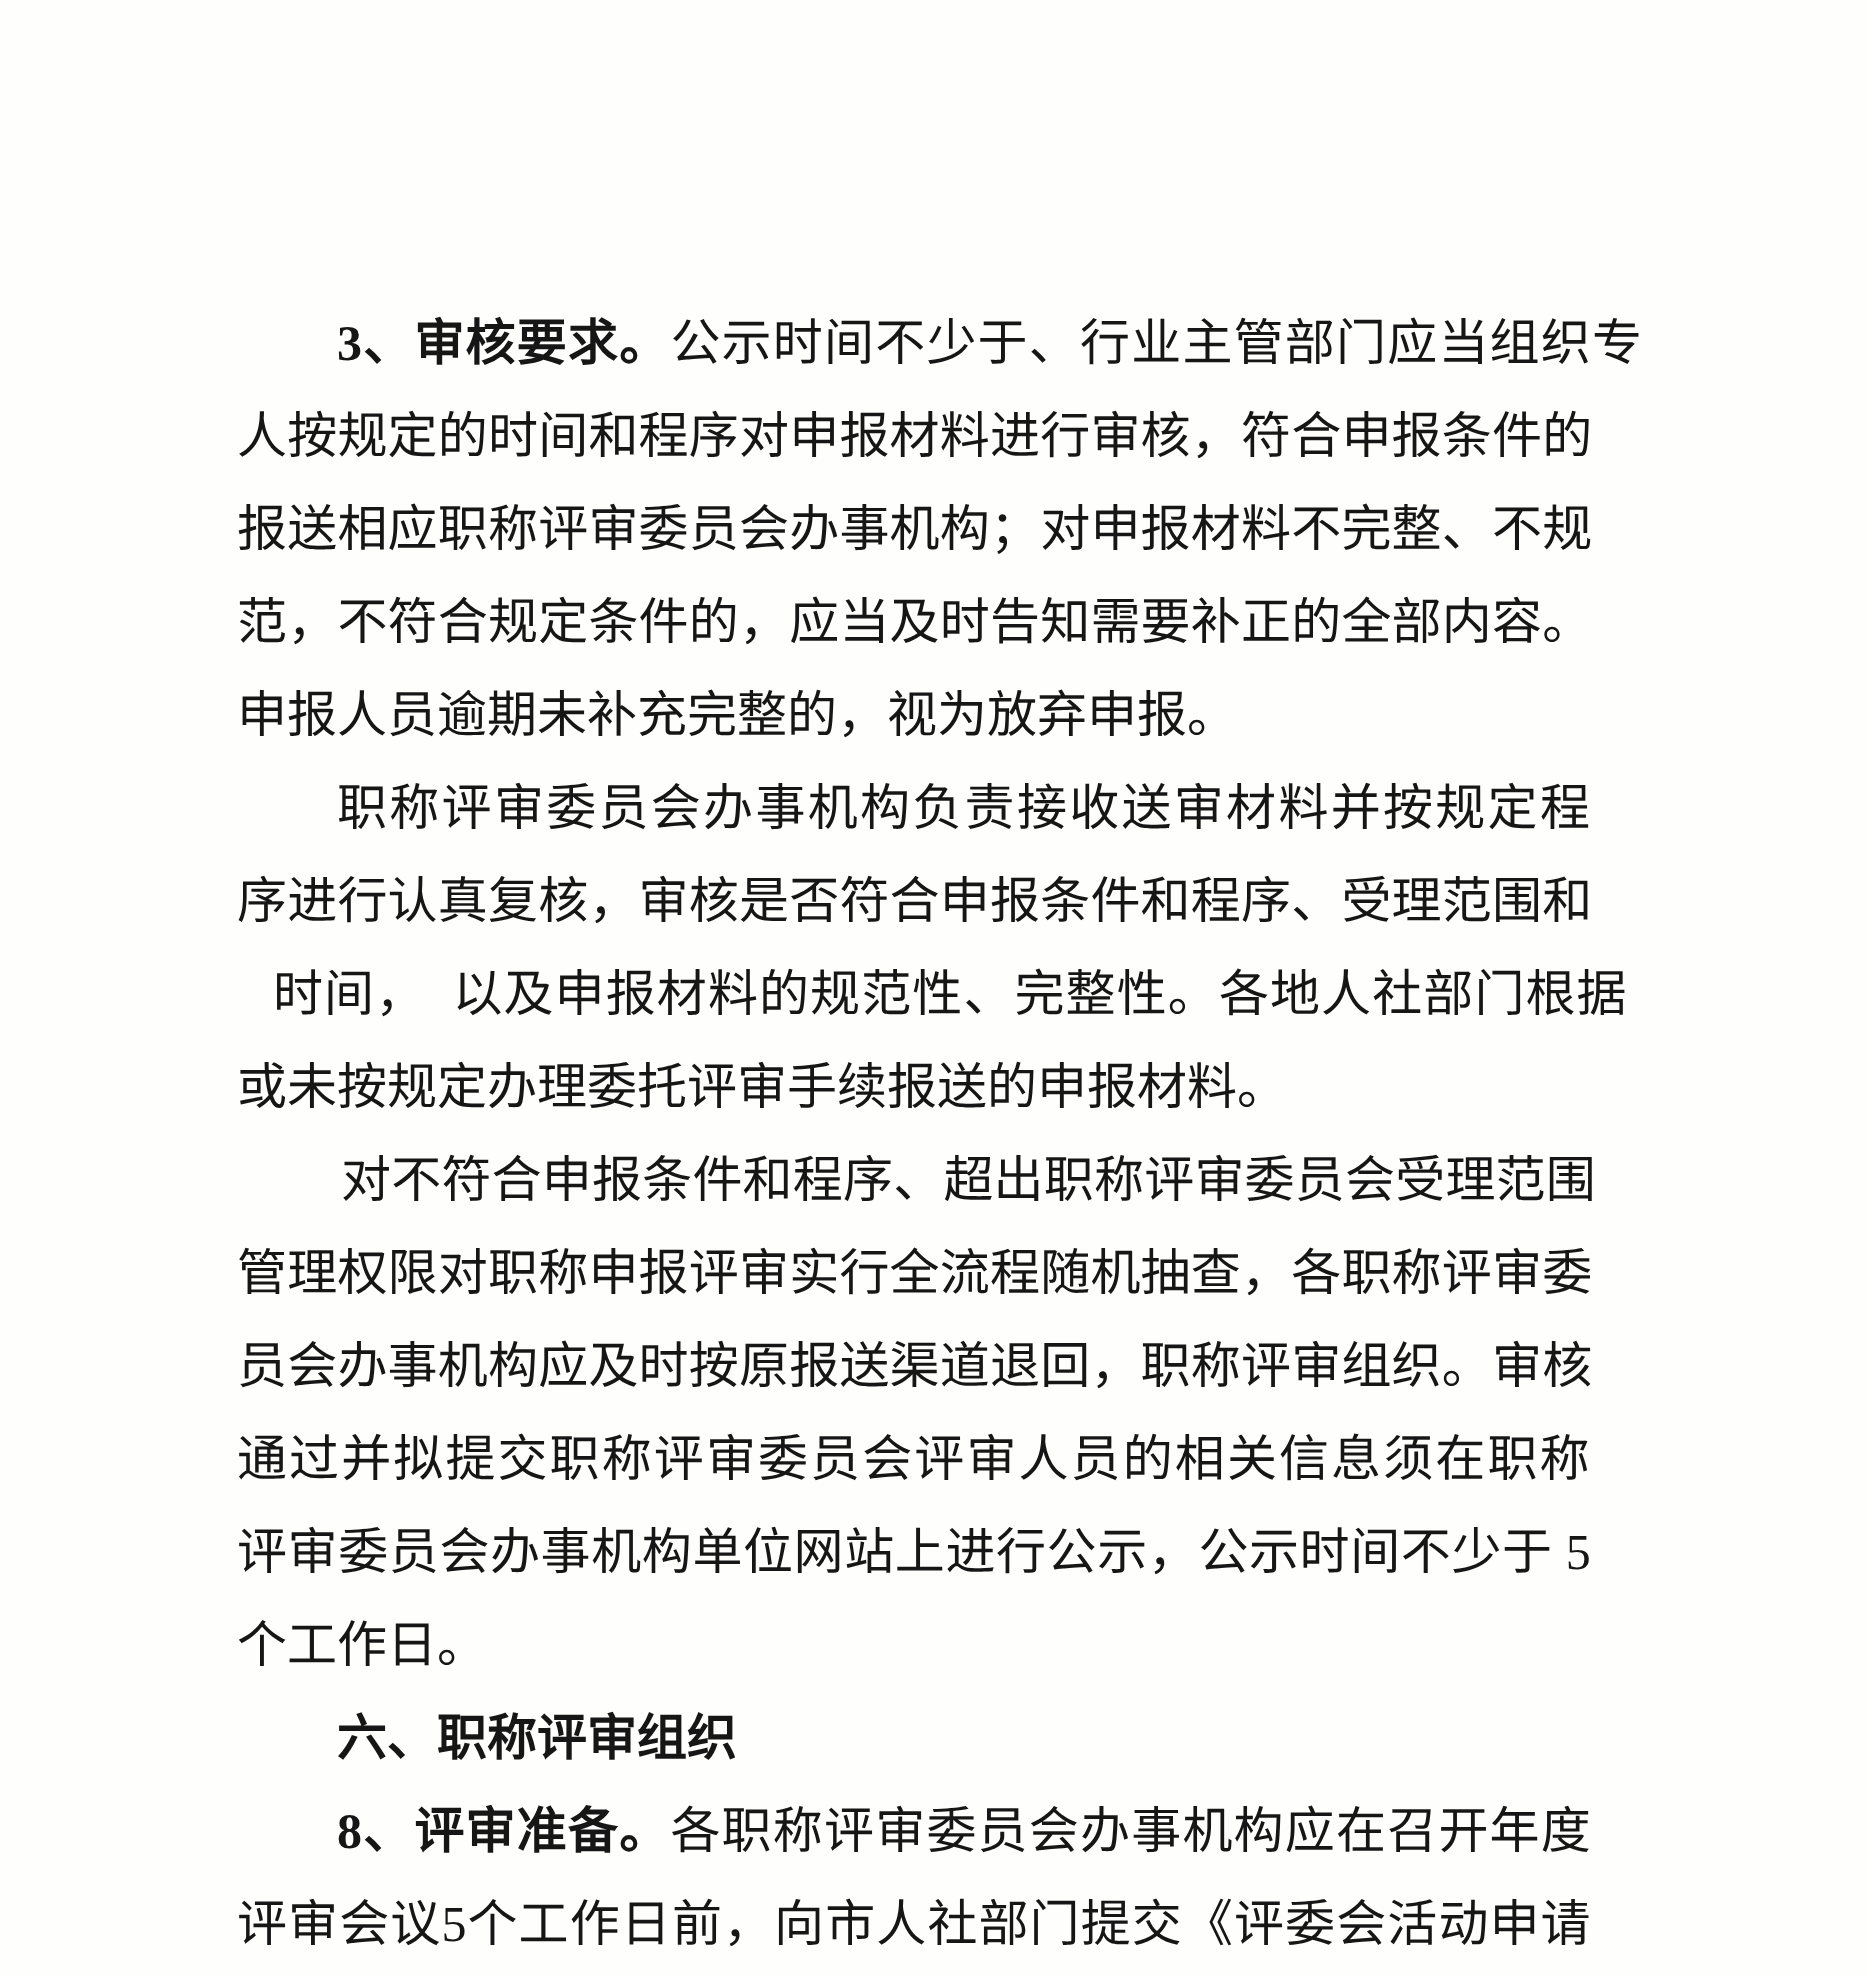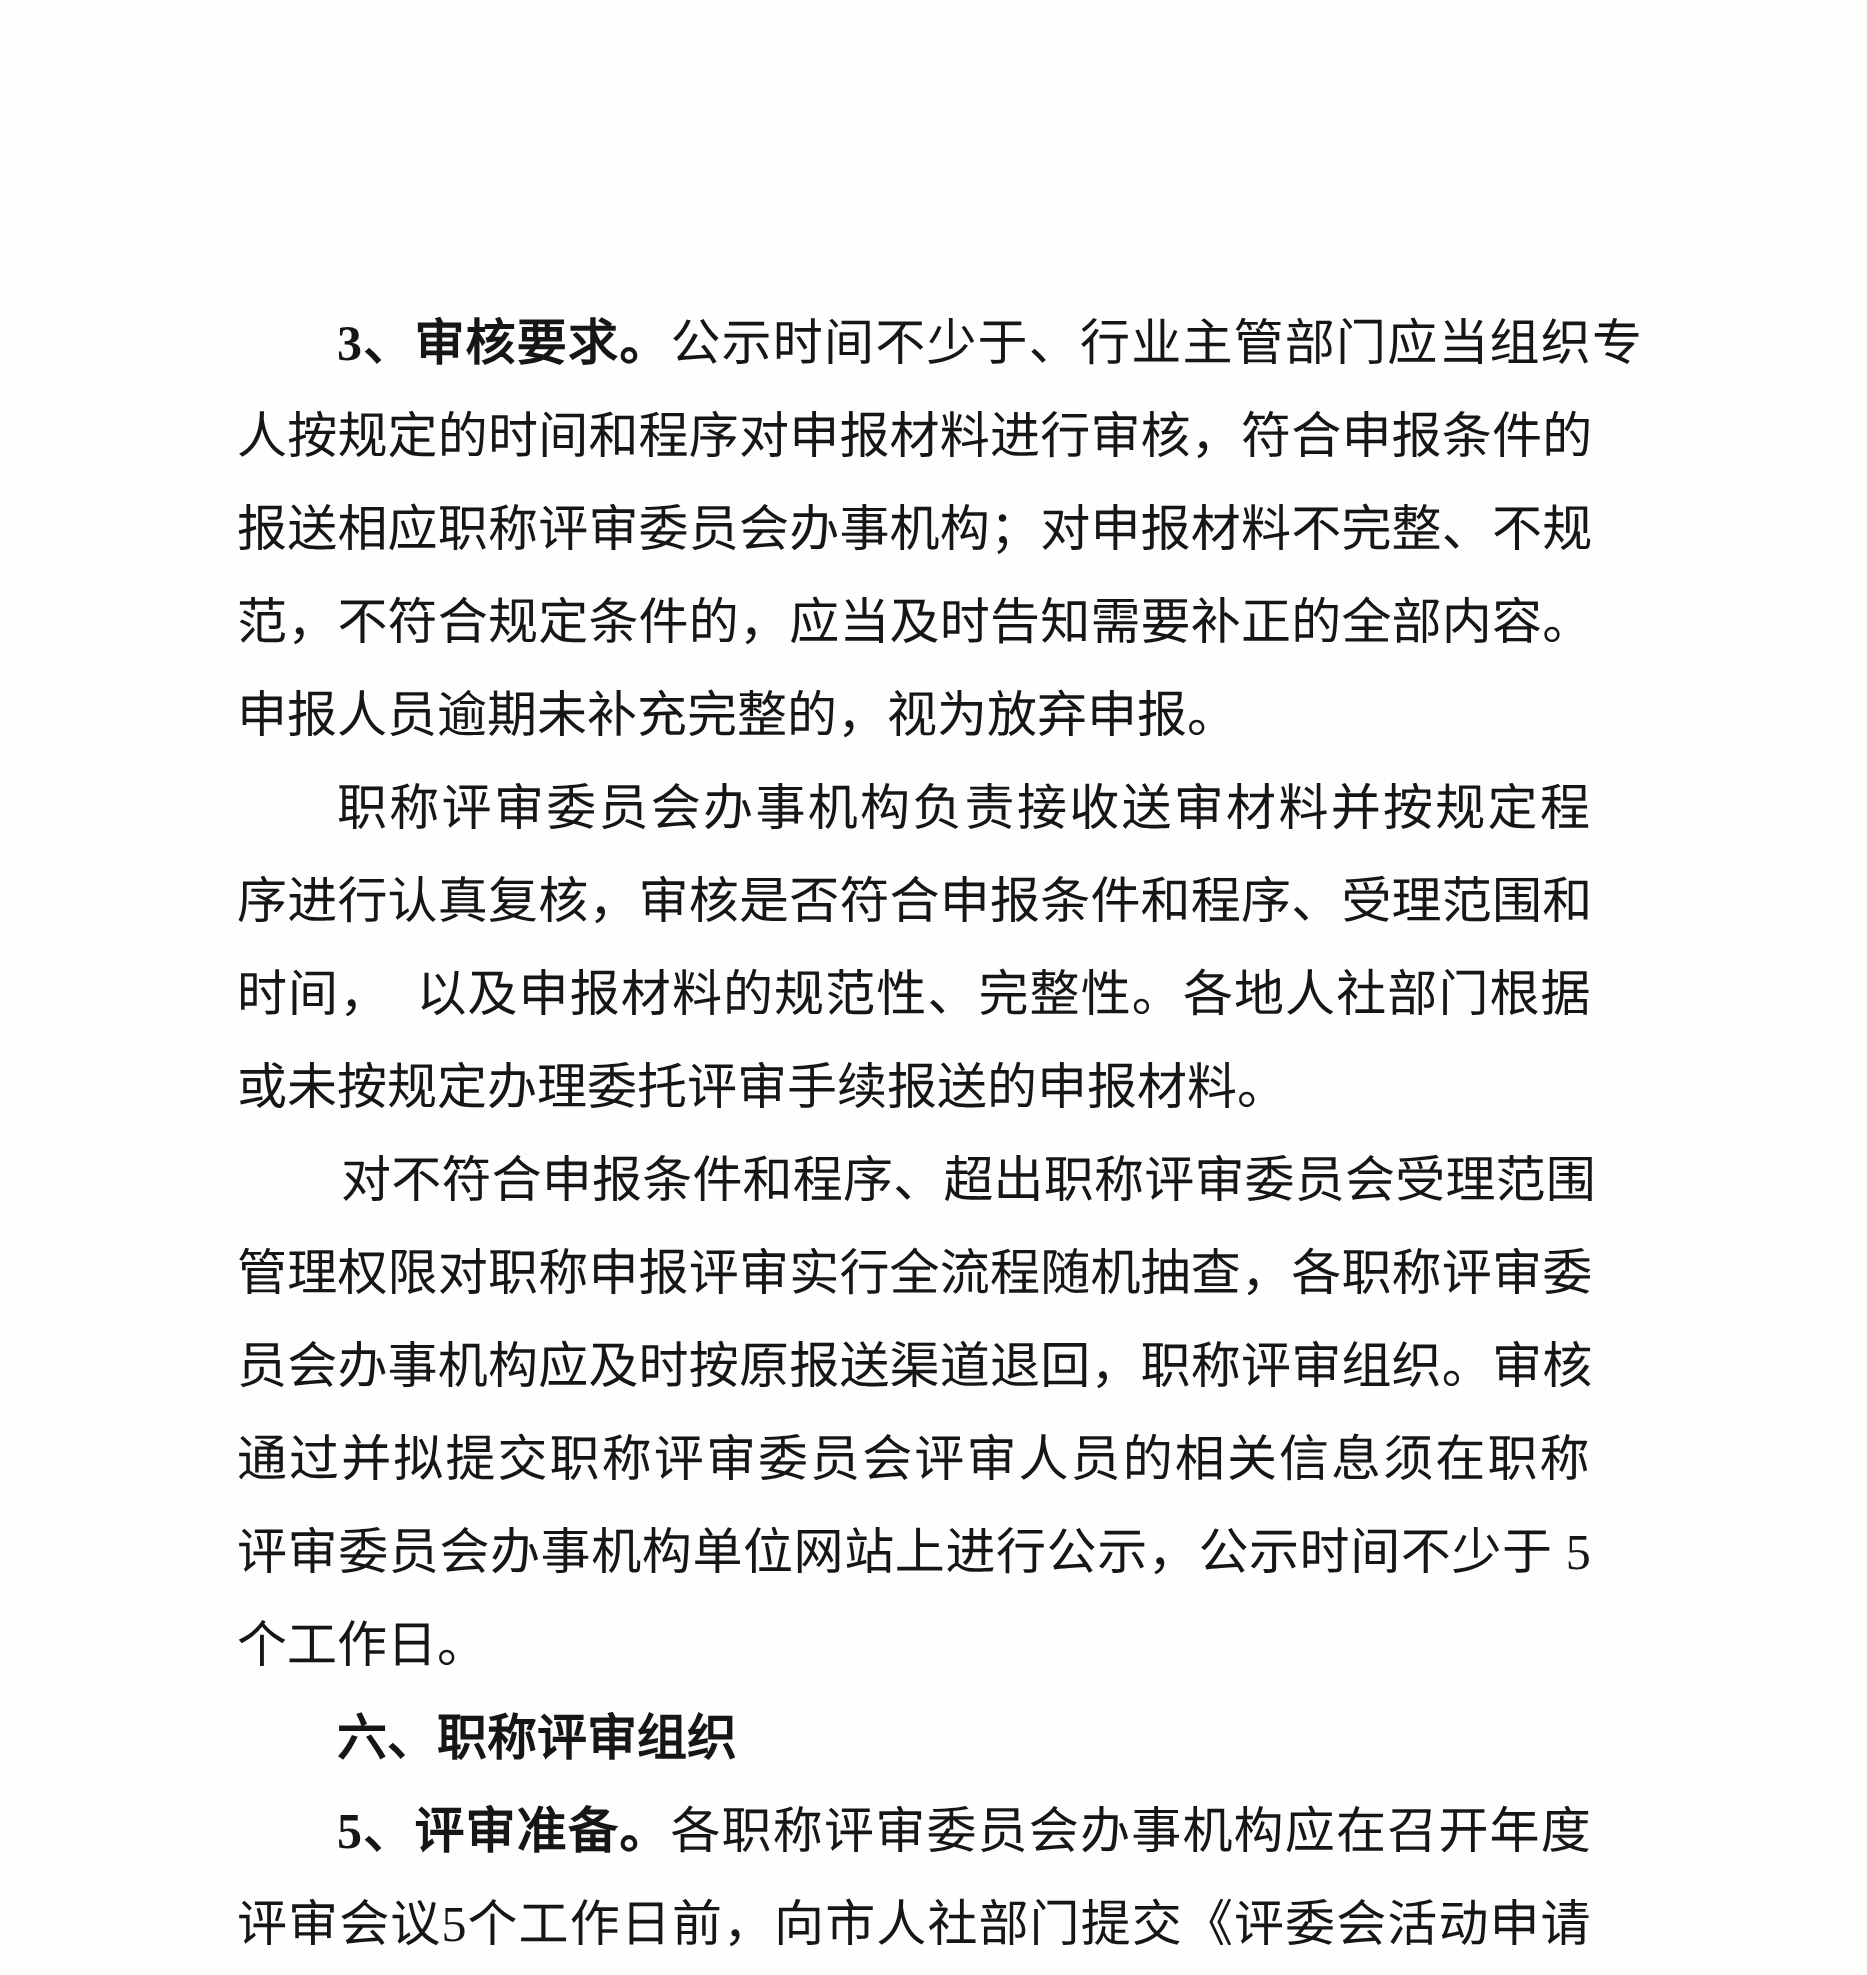--- a/index.html
+++ b/index.html
@@ -39,28 +39,28 @@
 
 <div class="page">
   <main class="text-block" id="lines-root">
       <div class="line body indent justify" style="letter-spacing: 1.2px;"><span class="bold">3、审核要求。</span><span>公示时间不少于、行业主管部门应当组织专</span></div>
       <div class="line body justify" style="letter-spacing: 0.2px;"><span>人按规定的时间和程序对申报材料进行审核，符合申报条件的</span></div>
       <div class="line body justify" style="letter-spacing: 0.2px;"><span>报送相应职称评审委员会办事机构；对申报材料不完整、不规</span></div>
       <div class="line body justify" style="letter-spacing: 0.2px;"><span>范，不符合规定条件的，应当及时告知需要补正的全部内容。</span></div>
       <div class="line body"><span>申报人员逾期未补充完整的，视为放弃申报。</span></div>
       <div class="line body indent justify" style="letter-spacing: 2.3px;"><span>职称评审委员会办事机构负责接收送审材料并按规定程</span></div>
       <div class="line body justify" style="letter-spacing: 0.2px;"><span>序进行认真复核，审核是否符合申报条件和程序、受理范围和</span></div>
-      <div class="line body justify" style="letter-spacing: 1.1px;"><span>时间，　以及申报材料的规范性、完整性。各地人社部门根据</span></div>
+      <div class="line body justify" style="letter-spacing: 1.1px; margin-left: 36px;"><span>时间，　以及申报材料的规范性、完整性。各地人社部门根据</span></div>
       <div class="line body"><span>或未按规定办理委托评审手续报送的申报材料。</span></div>
       <div class="line body indent justify" style="letter-spacing: 0.2px; text-align: right;"><span>对不符合申报条件和程序、超出职称评审委员会受理范围</span></div>
       <div class="line body justify" style="letter-spacing: 0.2px;"><span>管理权限对职称申报评审实行全流程随机抽查，各职称评审委</span></div>
       <div class="line body justify" style="letter-spacing: 0.2px;"><span>员会办事机构应及时按原报送渠道退回，职称评审组织。审核</span></div>
       <div class="line body justify" style="letter-spacing: 2.1px;"><span>通过并拟提交职称评审委员会评审人员的相关信息须在职称</span></div>
       <div class="line body justify" style="letter-spacing: 0.6px;"><span>评审委员会办事机构单位网站上进行公示，公示时间不少于 5</span></div>
       <div class="line body"><span>个工作日。</span></div>
       <div class="line heading indent"><span class="bold">六、职称评审组织</span></div>
-      <div class="line body indent justify" style="letter-spacing: 1.2px;"><span class="bold">5、评审准备。</span><span>各职称评审委员会办事机构应在召开年度</span></div>
+      <div class="line body indent justify" style="letter-spacing: 1.2px;"><span class="bold">8、评审准备。</span><span>各职称评审委员会办事机构应在召开年度</span></div>
       <div class="line body justify" style="letter-spacing: 1.1px;"><span>评审会议5个工作日前，向市人社部门提交《评委会活动申请</span></div>
       <div class="line body justify" style="letter-spacing: 1.1px;"></div>
     </main>
 
 </div>
 
 
 </body></html>

